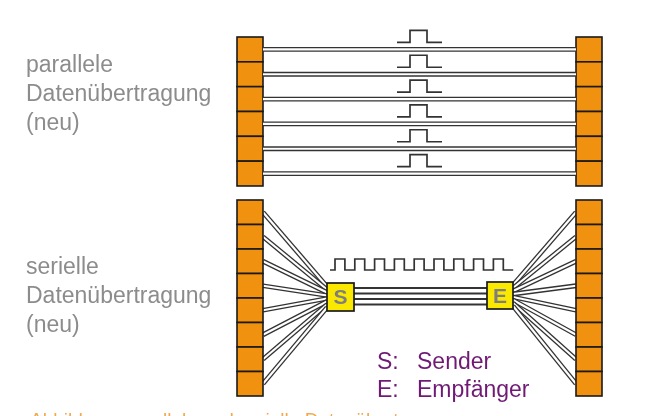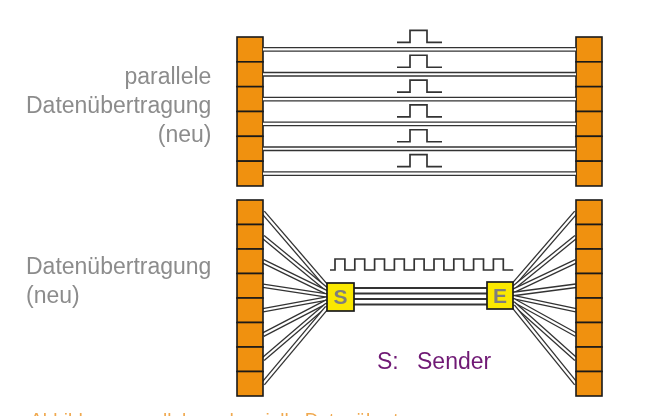--- a/index.html
+++ b/index.html
@@ -5,21 +5,21 @@
   html,body{margin:0;padding:0;background:#ffffff;}
   .stage{
     position:relative;width:650px;height:416px;background:#ffffff;overflow:hidden;
     font-family:"Liberation Sans",sans-serif;
   }
   .stage svg{position:absolute;left:0;top:0;}
   .seclabel{
     position:absolute;left:26px;color:#8c8c8c;font-size:23px;line-height:29px;
     white-space:nowrap;
   }
-  .seclabel-parallel{top:62px;text-align:right;}
+  .seclabel-parallel{top:50px;}
   .seclabel-serial{top:252px;}
   .boxletter{
     position:absolute;color:#7e7e7e;font-size:21px;font-weight:bold;
     text-align:center;user-select:none;
   }
   .boxletter-s{left:327px;top:283px;width:27px;height:28px;line-height:28px;}
   .boxletter-e{left:487px;top:282px;width:26px;height:27px;line-height:27px;}
   .legend{position:absolute;left:377px;top:347px;color:#701a75;font-size:23px;line-height:28px;}
   .legend-row{white-space:nowrap;}
   .legend-key{display:inline-block;width:40px;}
@@ -141,28 +141,32 @@
       </g>
     </svg>
 
   <div class="seclabel seclabel-parallel">
     <div>parallele</div>
     <div>Datenübertragung</div>
     <div>(neu)</div>
   </div>
 
   <div class="seclabel seclabel-serial">
+    <div>serielle</div>
     <div>Datenübertragung</div>
     <div>(neu)</div>
   </div>
 
   <div class="boxletter boxletter-s">S</div>
   <div class="boxletter boxletter-e">E</div>
 
   <div class="legend">
     <div class="legend-row">
       <span class="legend-key">S:</span><span>Sender</span>
     </div>
+    <div class="legend-row">
+      <span class="legend-key">E:</span><span>Empfänger</span>
+    </div>
   </div>
 
   <div class="caption">Abbildung: parallele und serielle Datenübertragung</div>
 
 </div>
 
 </body></html>

